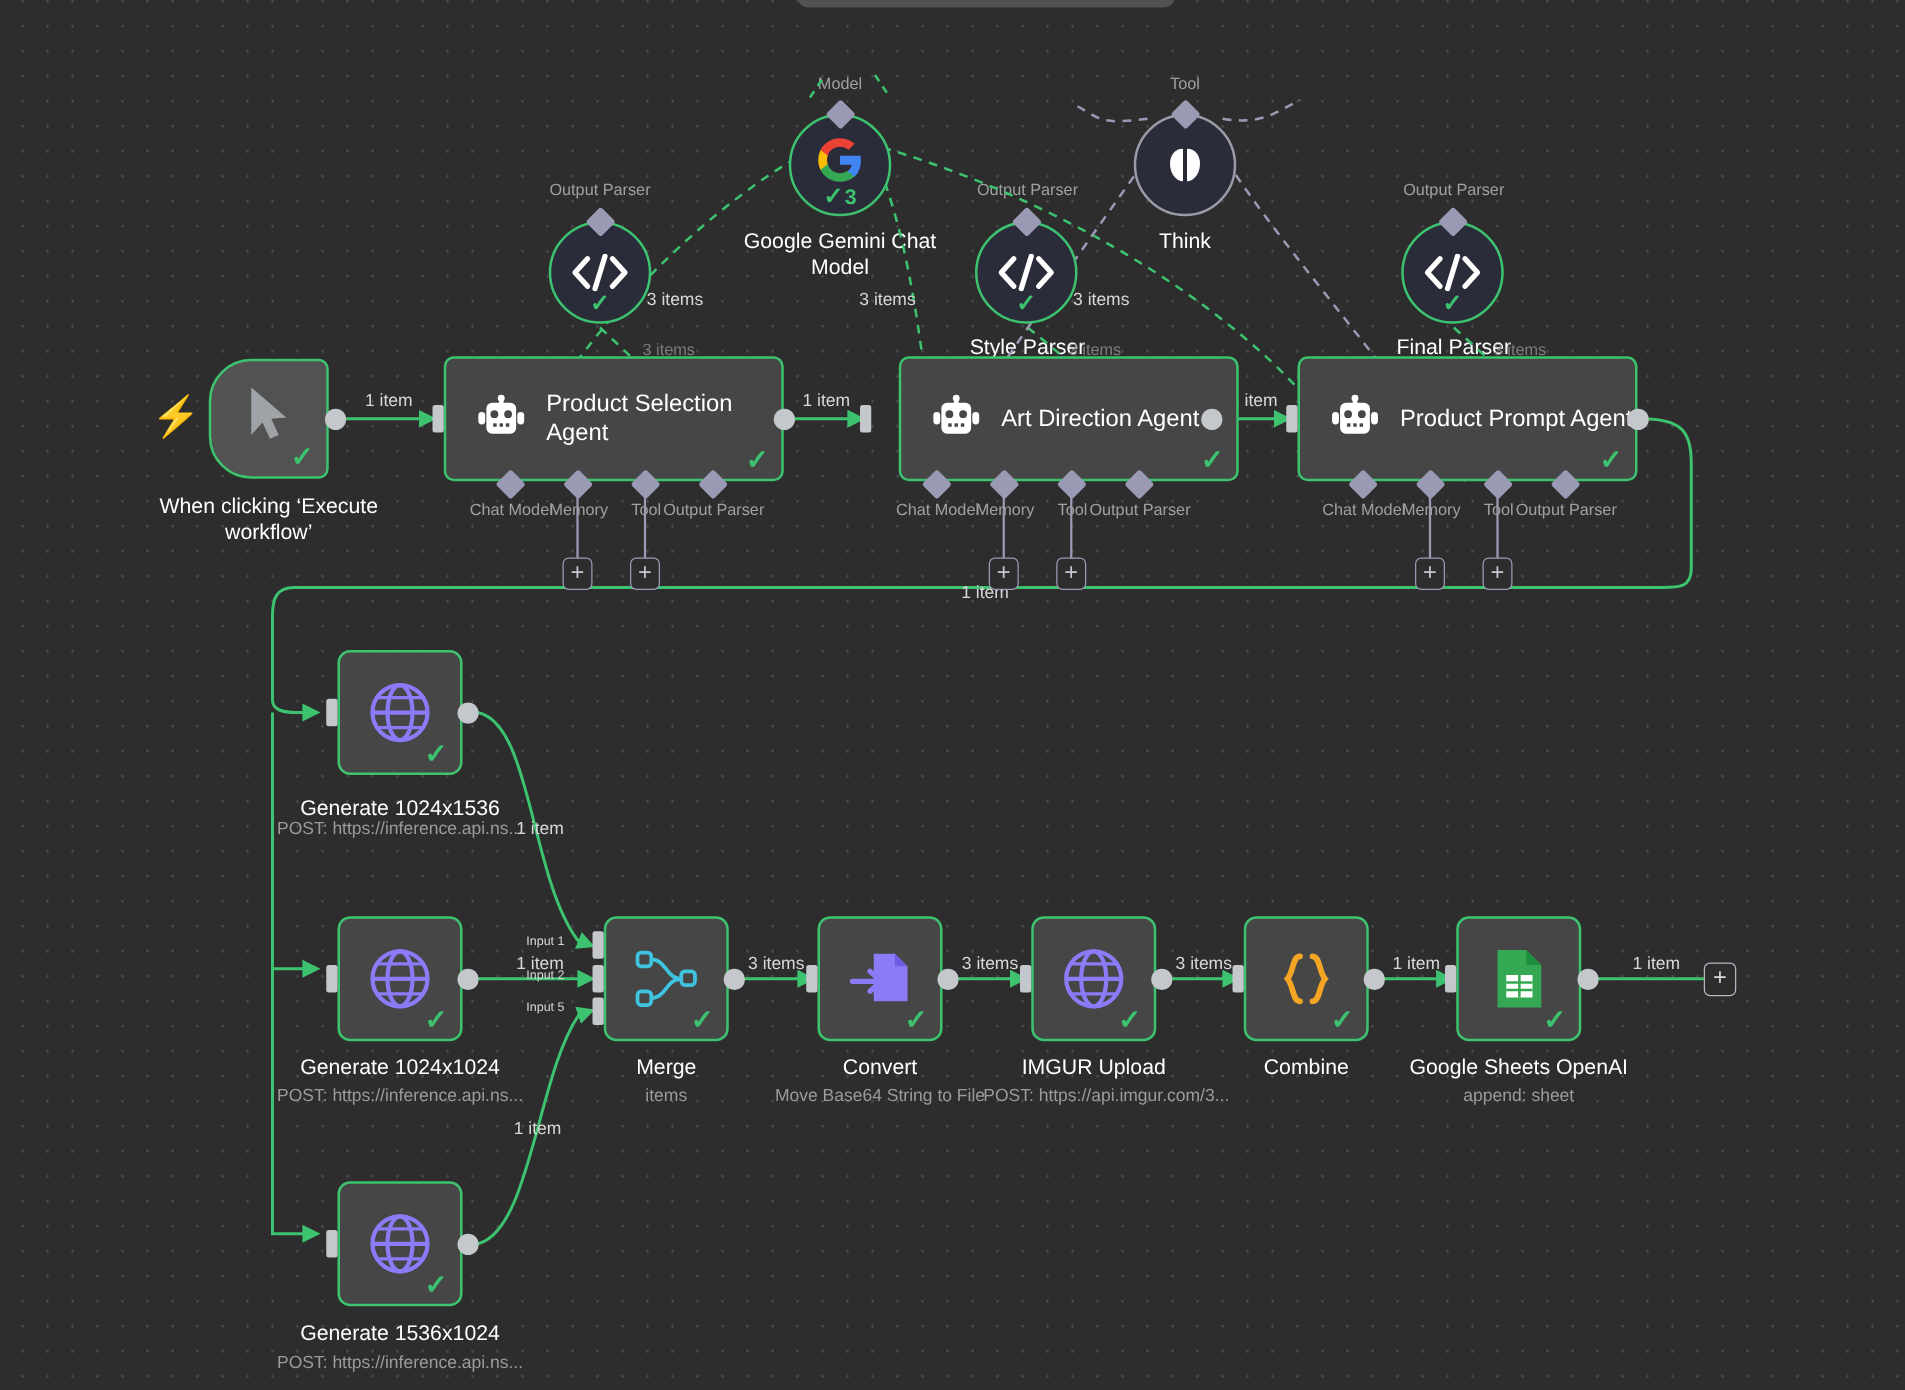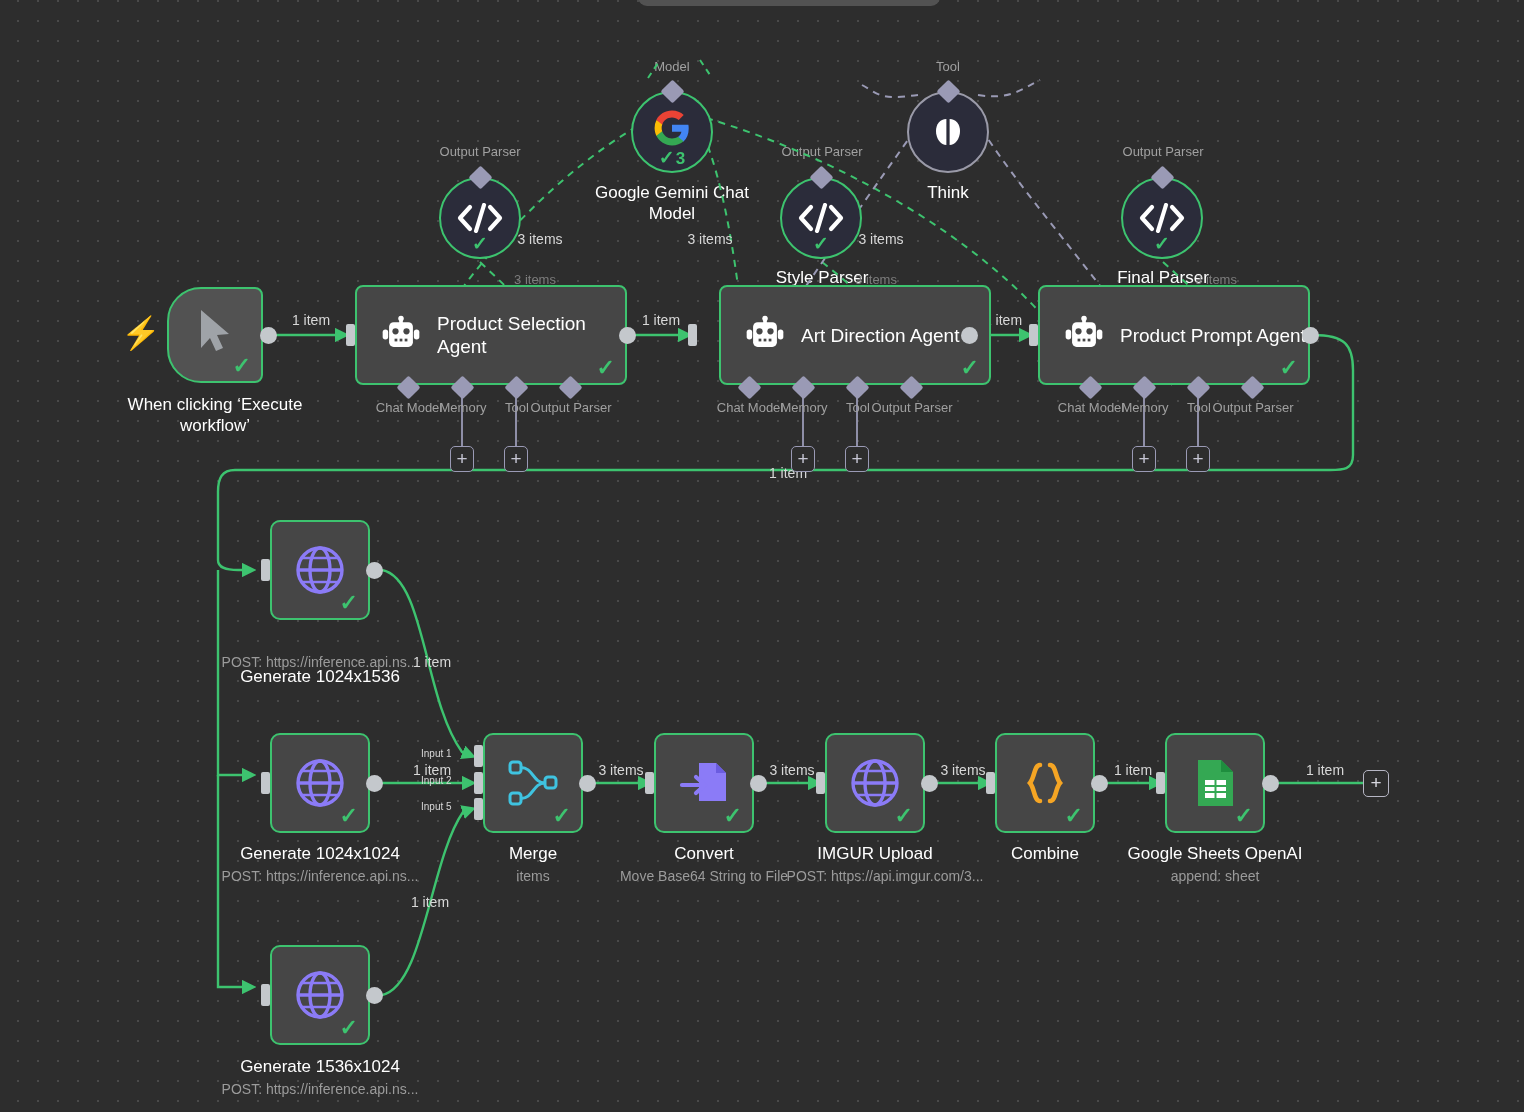--- a/index.html
+++ b/index.html
@@ -463,21 +463,21 @@
         <ellipse cx="26" cy="26" rx="10" ry="22" stroke="#8b7bf7" stroke-width="3.4" fill="none"></ellipse>
         <line x1="4" y1="26" x2="48" y2="26" stroke="#8b7bf7" stroke-width="3.4"></line>
         <line x1="8" y1="14" x2="44" y2="14" stroke="#8b7bf7" stroke-width="2.6"></line>
         <line x1="8" y1="38" x2="44" y2="38" stroke="#8b7bf7" stroke-width="2.6"></line>
       </svg>
       <span class="tick">✓</span>
     </div>
   </div>
   <div class="in-port" style="left:261px; top:559px;"></div>
   <div class="out-port" style="left:366px; top:562px;"></div>
-  <div class="caption" style="left:320px; top:624px;margin-top:42px;">Generate 1024x1536</div>
+  <div class="caption" style="left:320px; top:594px;margin-top:42px;">Generate 1024x1536</div>
   <div class="subcaption" style="left:320px; top:654px;">POST: https://inference.api.ns...</div>
   <div class="edge-label" style="left:432px; top:654px;">1 item</div>
 
   <div class="node" style="left:270px; top:733px;">
     <div class="sq-box">
       <svg width="52" height="52" viewBox="0 0 52 52">
         <circle cx="26" cy="26" r="22" stroke="#8b7bf7" stroke-width="3.4" fill="none"></circle>
         <ellipse cx="26" cy="26" rx="10" ry="22" stroke="#8b7bf7" stroke-width="3.4" fill="none"></ellipse>
         <line x1="4" y1="26" x2="48" y2="26" stroke="#8b7bf7" stroke-width="3.4"></line>
         <line x1="8" y1="14" x2="44" y2="14" stroke="#8b7bf7" stroke-width="2.6"></line>

